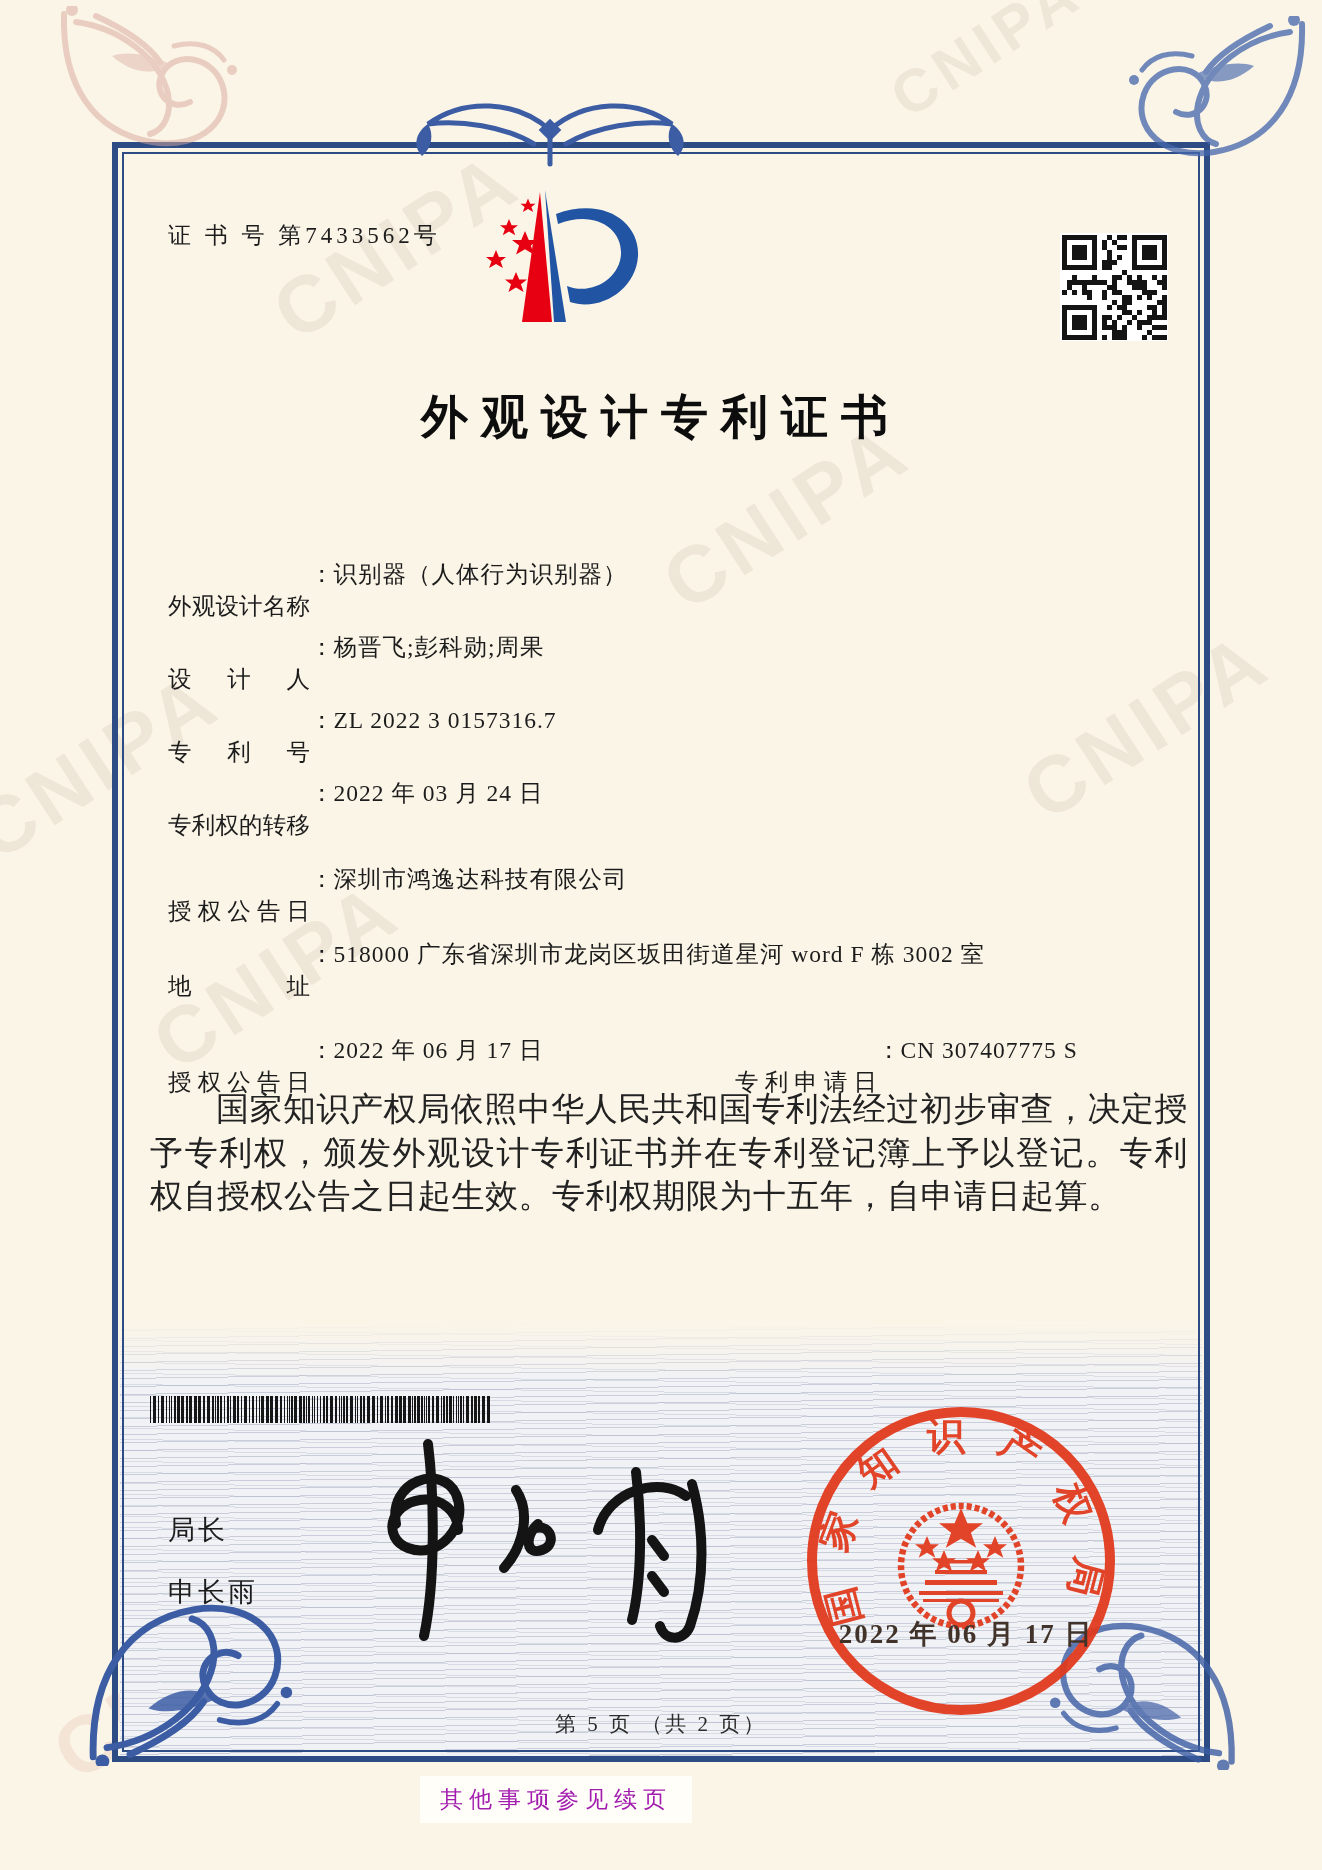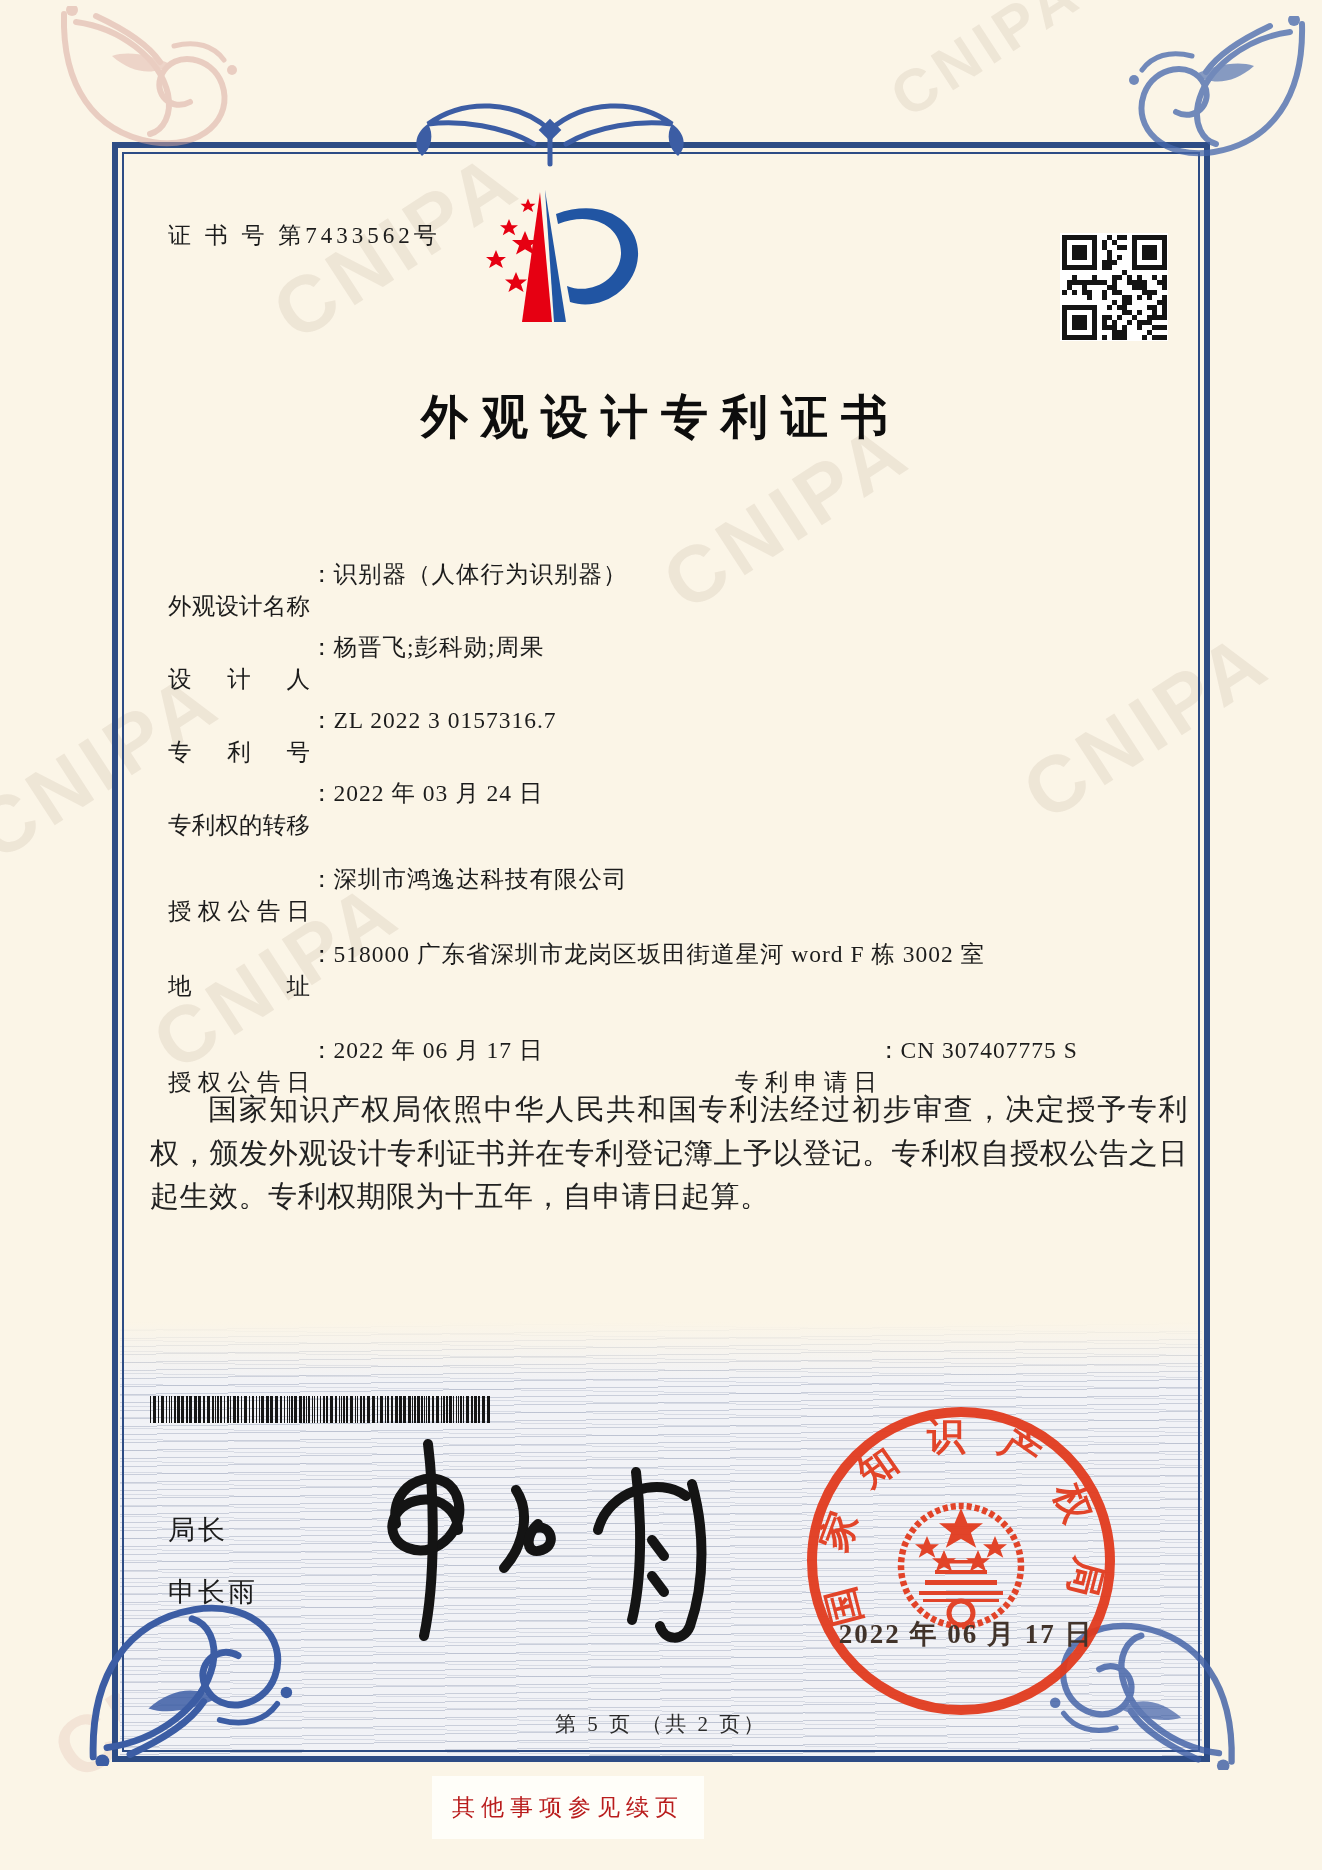--- a/index.html
+++ b/index.html
@@ -50,41 +50,41 @@
   .flabel{
     display:inline-block;width:142px;vertical-align:top;
     text-align:justify;text-align-last:justify;margin-top:32px;-moz-text-align-last:justify;
   }
   .colon{display:inline-block;vertical-align:top;}
   .fvalue{display:inline-block;max-width:724px;vertical-align:top;letter-spacing:1px;white-space:normal;}
   .grant2{position:absolute;left:567px;top:0;white-space:nowrap;}
   
   .paras{left:150px;top:1088px;width:1038px;z-index:3;}
   .paras p{
-    margin:0;font-size:29px;line-height:43.5px;text-align:justify;
+    margin:0;font-size:33px;line-height:43.5px;text-align:justify;
     text-indent:2em;letter-spacing:.5px;color:#222;
   }
   
   .barcode{left:150px;top:1396px;width:340px;height:27px;z-index:3;}
   .barcode i{position:absolute;top:0;bottom:0;background:#161616;}
   .officer-title{left:168px;top:1512px;font-size:27px;letter-spacing:3px;z-index:3;}
   .officer-name{left:168px;top:1574px;font-size:27px;letter-spacing:3px;z-index:3;}
   .signature{left:330px;top:1428px;z-index:5;}
   .seal{left:796px;top:1398px;z-index:6;opacity:.94;}
   .seal-date{
     left:826px;top:1616px;width:280px;z-index:7;text-align:center;
     font-size:27px;letter-spacing:2px;color:#41332a;font-weight:bold;
   }
   .page-indicator{
     left:112px;top:1710px;width:1098px;text-align:center;z-index:3;
     font-size:21px;letter-spacing:3px;color:#2b2b2b;
   }
   .footer-note{
-    left:432px;top:1776px;z-index:3;background:#fffef9;
-    padding:16px 20px;font-size:23px;letter-spacing:6px;color:#b91c1c;
+    left:420px;top:1776px;z-index:3;background:#fffef9;
+    padding:8px 20px;font-size:23px;letter-spacing:6px;color:#a21caf;
   }
   .flourish{z-index:6;pointer-events:none;}
 </style>
 </head>
 <body>
 
 <svg width="0" height="0" style="position:absolute">
   <defs>
     <path id="star" d="M0,-10 L2.9,-3.1 10,-3.1 4.5,1.2 6.9,8.1 0,4 -6.9,8.1 -4.5,1.2 -10,-3.1 -2.9,-3.1 Z"></path>
     <g id="curl" fill="none" stroke="currentColor" stroke-width="6" stroke-linecap="round">

